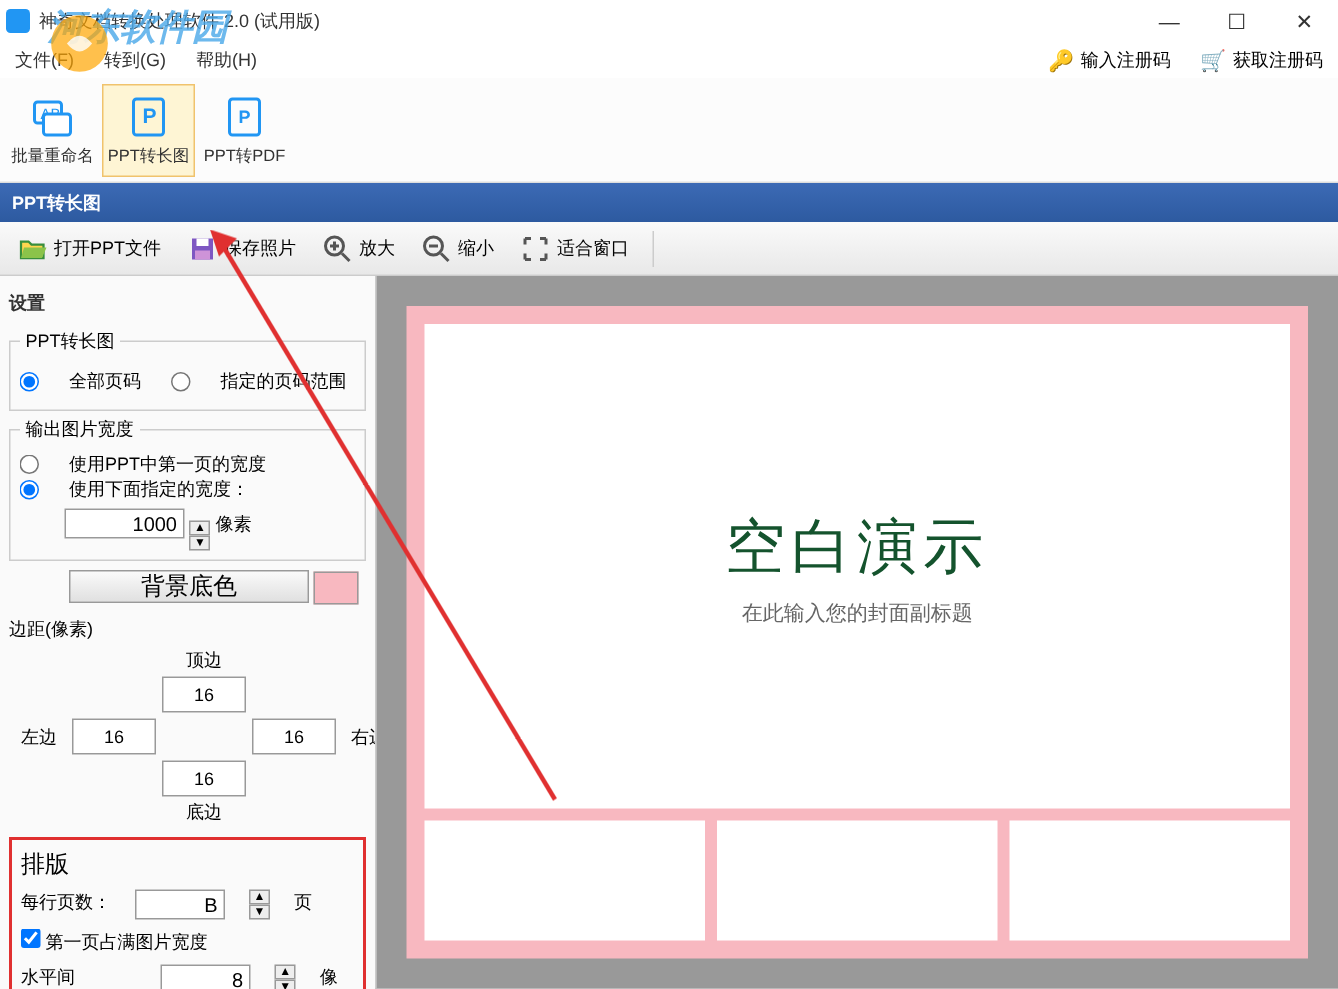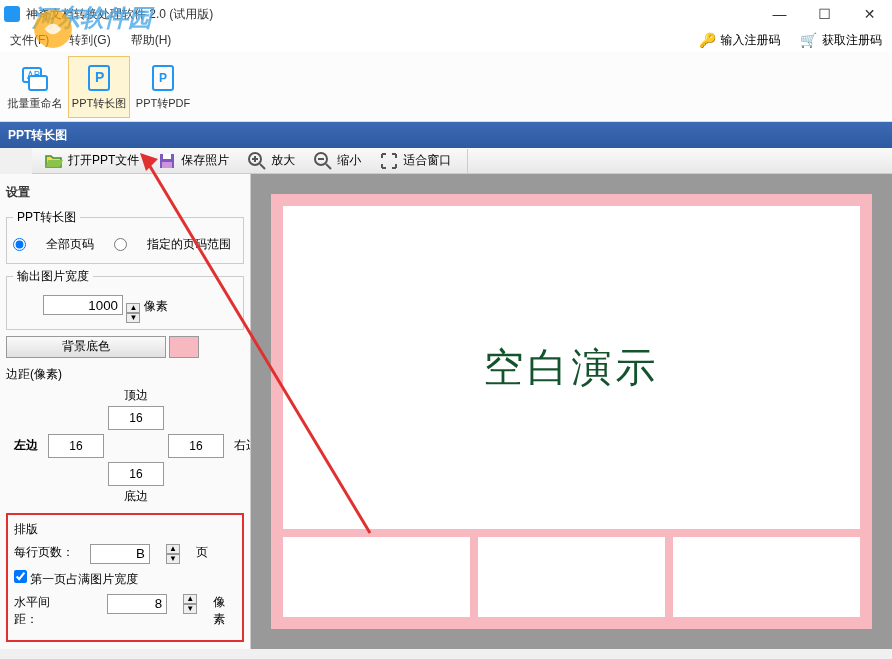--- a/index.html
+++ b/index.html
@@ -20,47 +20,47 @@
     
     .ribbon { height: 70px; background: #fcfcfc; border-bottom: 1px solid #ddd; display: flex; align-items: center; padding: 4px; gap: 2px; }
     .ribbon-btn { width: 62px; height: 62px; display: flex; flex-direction: column; align-items: center; justify-content: center; gap: 2px; border: 1px solid transparent; }
     .ribbon-btn.selected { background: #fef5d4; border: 1px solid #f0c36d; }
     .ribbon-icon { width: 32px; height: 32px; display: flex; align-items: center; justify-content: center; }
     .ribbon-label { font-size: 11px; color: #333; }
     
     .tab-bar { height: 26px; background: linear-gradient(#3c6ab5, #2d5aa0); display: flex; align-items: center; padding: 0 8px; }
     .tab-bar-text { color: #fff; font-weight: bold; font-size: 12px; }
     
-    .toolbar { height: 26px; background: linear-gradient(#fafafa, #e8e8e8); border-bottom: 1px solid #ccc; display: flex; align-items: center; padding: 0 6px; gap: 6px; margin-left: 32px; }
+    .toolbar { height: 36px; background: linear-gradient(#fafafa, #e8e8e8); border-bottom: 1px solid #ccc; display: flex; align-items: center; padding: 0 6px; gap: 6px; }
     .tool-btn { display: flex; align-items: center; gap: 4px; padding: 4px 6px; font-size: 12px; }
     .tool-icon { width: 20px; height: 20px; display: flex; align-items: center; justify-content: center; }
     
     .main-area { display: flex; height: calc(100% - 184px); }
     
     .sidebar { width: 251px; background: #fafafa; border-right: 1px solid #ccc; padding: 6px; overflow-y: auto; }
     .sidebar-title { font-size: 12px; font-weight: bold; color: #333; padding: 4px 0; }
     
     .fieldset { border: 1px solid #ccc; margin: 4px 0; padding: 6px; }
     .fieldset-legend { font-size: 12px; padding: 0 4px; }
     .radio-row { display: flex; align-items: center; gap: 20px; padding: 4px 0; }
     .radio-item { display: flex; align-items: center; gap: 20px; font-size: 12px; }
     
     .width-input { width: 80px; height: 20px; border: 1px solid #999; text-align: right; padding: 0 4px; }
     .spinner { display: inline-flex; flex-direction: column; }
     .spinner-btn { width: 14px; height: 10px; border: 1px solid #999; font-size: 8px; line-height: 8px; text-align: center; background: #eee; }
     
-    .color-btn { width: 160px; height: 22px; border: 1px solid #999; background: linear-gradient(#fafafa, #e0e0e0); font-size: 12px; }
+    .color-btn { width: 160px; height: 22px; border: 1px solid #999; background: linear-gradient(#fafafa, #e0e0e0); font-size: 16px; margin-left: 40px; }
     .color-swatch { width: 30px; height: 22px; background: #f8b8c0; border: 1px solid #999; display: inline-block; vertical-align: middle; }
     
     .margin-group { margin: 8px 0; }
     .margin-label { font-size: 12px; }
     .margin-grid { display: grid; grid-template-columns: 40px 60px 60px 60px 40px; grid-template-rows: auto 28px 28px 28px auto; align-items: center; justify-items: center; margin-top: 4px; }
     .margin-grid .label-top { grid-column: 3; grid-row: 1; font-size: 12px; }
     .margin-grid .input-top { grid-column: 3; grid-row: 2; }
-    .margin-grid .label-left { grid-column: 1; grid-row: 3; font-size: 12px; font-weight: bold; }
+    .margin-grid .label-left { grid-column: 1; grid-row: 3; font-size: 12px; }
     .margin-grid .input-left { grid-column: 2; grid-row: 3; }
     .margin-grid .input-right { grid-column: 4; grid-row: 3; }
     .margin-grid .label-right { grid-column: 5; grid-row: 3; font-size: 12px; }
     .margin-grid .input-bottom { grid-column: 3; grid-row: 4; }
     .margin-grid .label-bottom { grid-column: 3; grid-row: 5; font-size: 12px; }
     .margin-input { width: 56px; height: 24px; border: 1px solid #999; text-align: center; font-size: 12px; }
     
     .layout-box { border: 2px solid #e03030; padding: 6px; margin-top: 6px; }
     .layout-row { display: flex; align-items: flex-start; gap: 16px; margin: 6px 0; font-size: 12px; }
     .layout-input { width: 60px; height: 20px; border: 1px solid #999; text-align: right; padding: 0 4px; }
@@ -219,20 +219,32 @@
         </label>
         <label class="radio-item">
           <input type="radio" name="pagerange" style="">
           <span>指定的页码范围</span>
         </label>
       </div>
     </fieldset>
 
     <fieldset class="fieldset">
       <legend class="fieldset-legend">输出图片宽度</legend>
+      <div>
+          <label class="radio-item">
+            <input type="radio" name="width" style="">
+            <span>使用PPT中第一页的宽度</span>
+          </label>
+        </div>
+      <div>
+          <label class="radio-item">
+            <input type="radio" name="width" checked="" style="">
+            <span>使用下面指定的宽度：</span>
+          </label>
+        </div>
       <div style="padding-left:30px;margin-top:4px;">
         <input class="width-input" value="1000" style="">
         <span class="spinner">
             <span class="spinner-btn">▲</span>
             <span class="spinner-btn">▼</span>
           </span>
         <span>像素</span>
       </div>
     </fieldset>
 
@@ -249,21 +261,21 @@
         <span class="label-left">左边</span>
         <input class="margin-input input-left" value="16" style="">
         <input class="margin-input input-right" value="16" style="">
         <span class="label-right">右边</span>
         <input class="margin-input input-bottom" value="16" style="">
         <span class="label-bottom">底边</span>
       </div>
     </div>
 
     <div class="layout-box">
-      <div style="font-size:12px;">排版</div>
+      <div style="font-size:16px;">排版</div>
       <div class="layout-row">
         <span>每行页数：</span>
         <input class="layout-input" value="B" style="">
         <span class="spinner">
             <span class="spinner-btn">▲</span>
             <span class="spinner-btn">▼</span>
           </span>
         <span>页</span>
       </div>
       <div class="layout-row">
@@ -279,20 +291,21 @@
         <span>像素</span>
       </div>
 
     </div>
   </div>
 
   <div class="preview-area">
     <div class="preview-container">
       <div class="preview-main">
         <div class="preview-title">空白演示</div>
+        <div class="preview-subtitle">在此输入您的封面副标题</div>
       </div>
       <div class="preview-thumbs">
         <div class="preview-thumb"></div>
         <div class="preview-thumb"></div>
         <div class="preview-thumb"></div>
       </div>
     </div>
   </div>
 </div>
 

